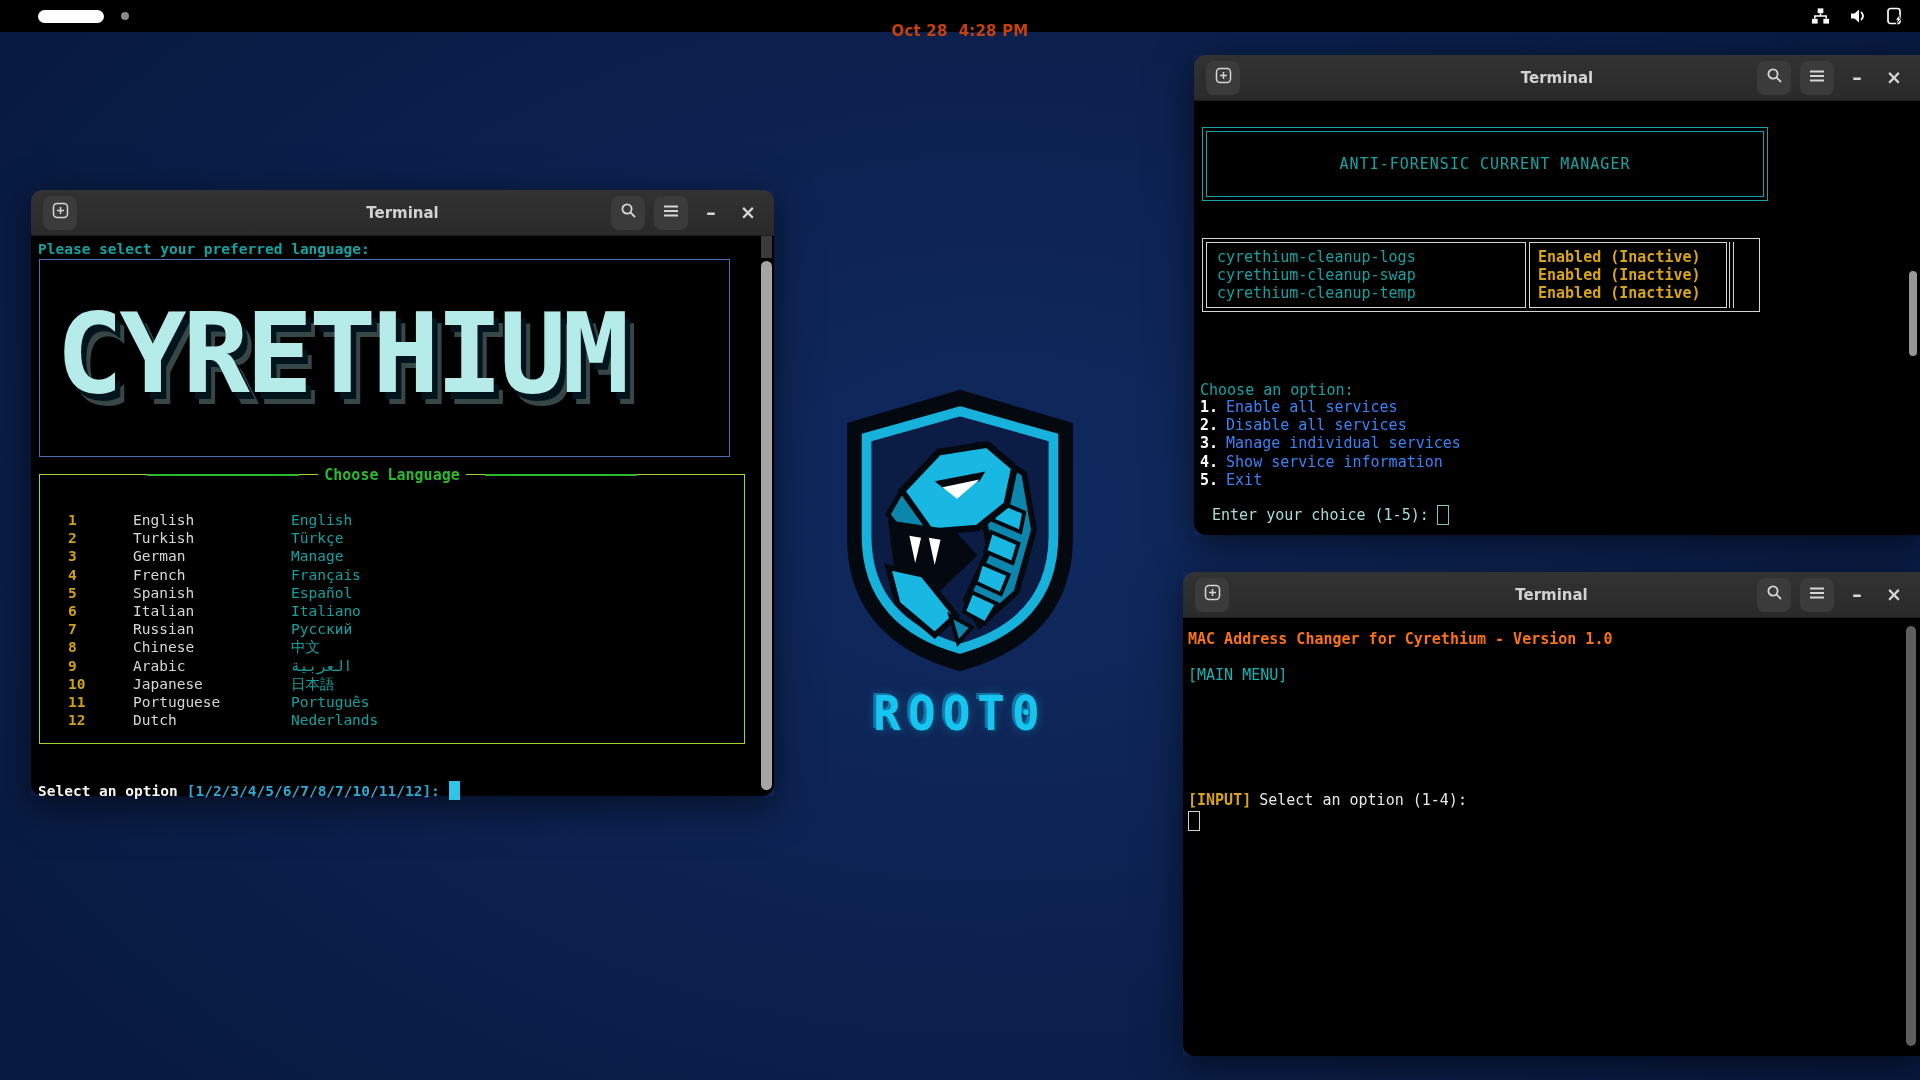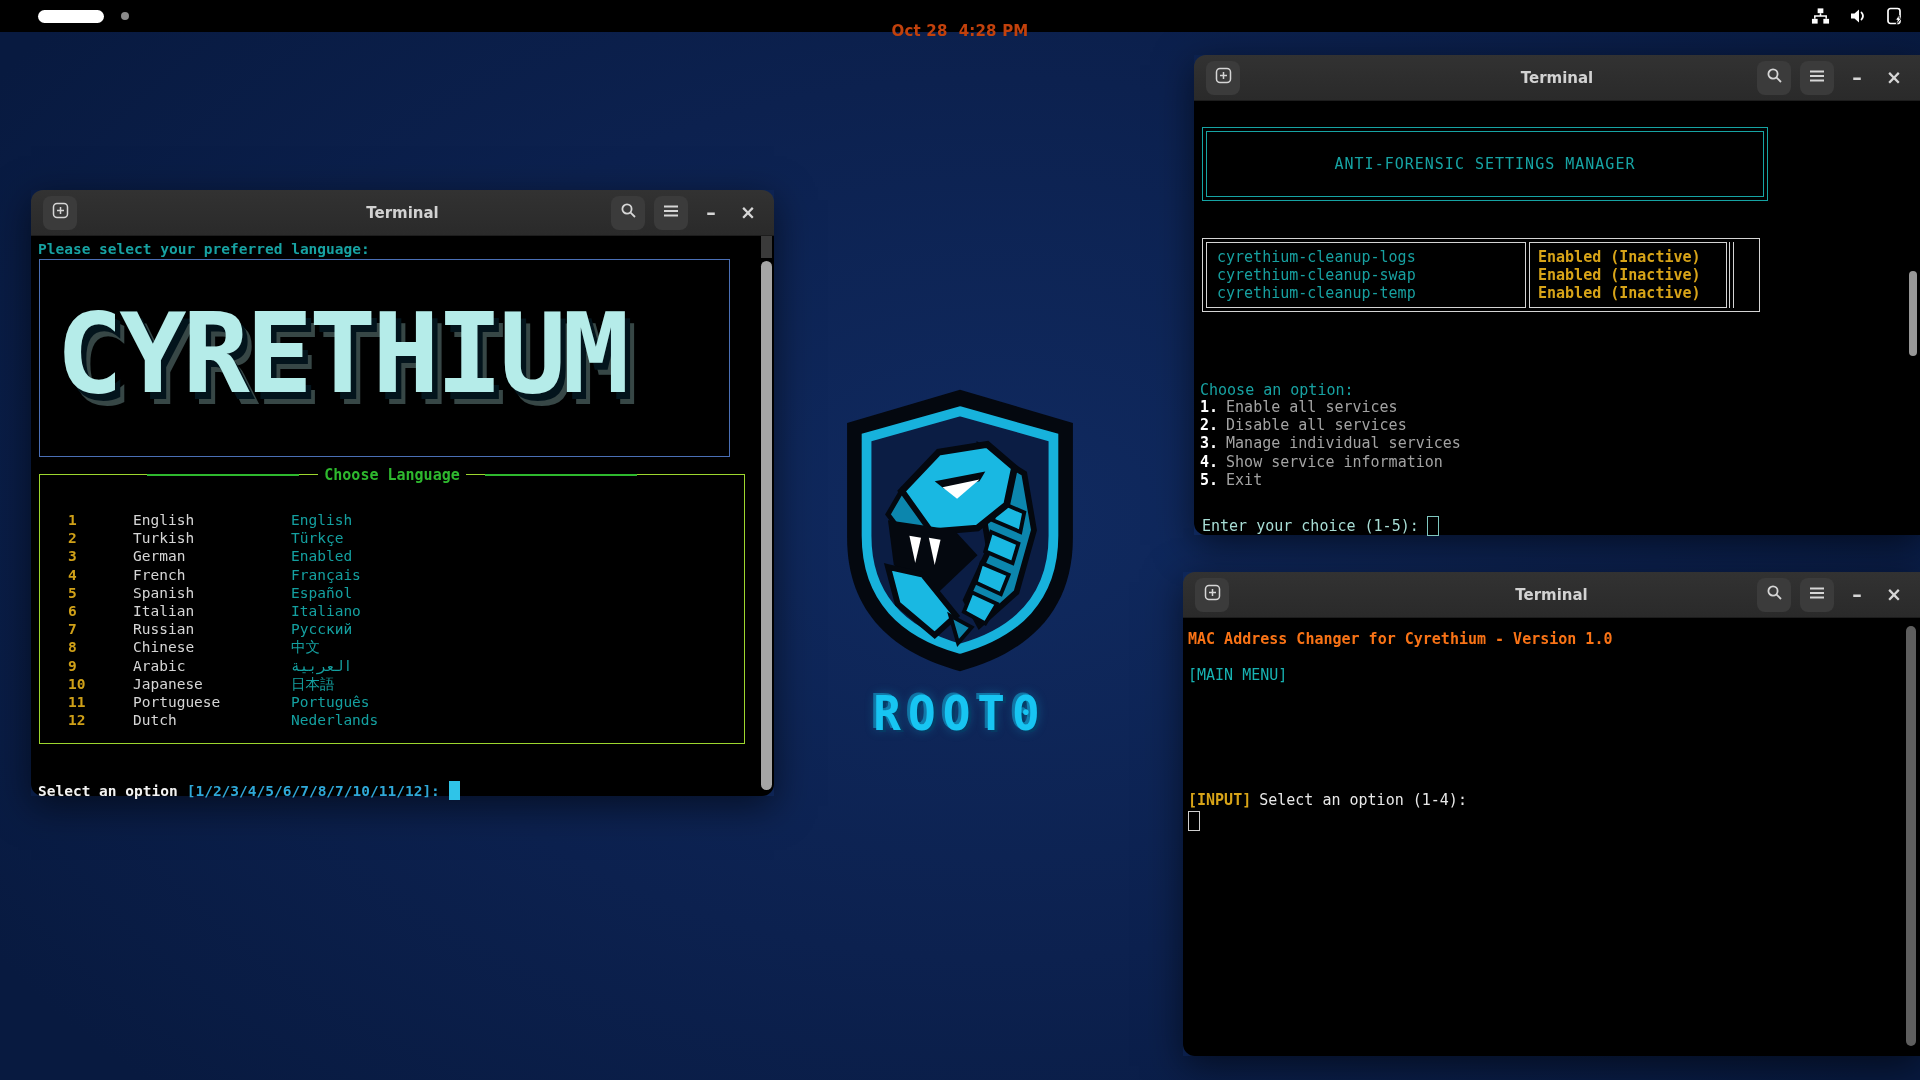--- a/index.html
+++ b/index.html
@@ -86,22 +86,22 @@
                 color:#fff; font-weight:700; margin-bottom:3px; }
   .svc-bodyrow { display:flex; height:66px; }
   .svc-names { border:1px solid #d4d4d4; width:320px; padding:5px 0 0 10px; color:#17a0a0; line-height:18px; }
   .svc-status { border:1px solid #d4d4d4; margin-left:3px; width:198px; padding:5px 0 0 8px;
                 color:#d8a418; font-weight:700; line-height:18px; }
   .svc-dbl { width:5px; border-left:1px solid #d4d4d4; border-right:1px solid #d4d4d4; margin-left:2px; }
   .af-menu-header { position:absolute; left:6px; top:280px; color:#17a2a2; }
   .af-menu { position:absolute; left:6px; top:297px; }
   .mrow { height:18.2px; line-height:18.2px; }
   .mnum-w { color:#fff; font-weight:700; margin-right:8px; }
-  .mtxt-t { color:#a3a3a3;margin-top:20px; }
-  .af-prompt { position:absolute; left:8px; top:404px; color:#a8ded6; display:flex; align-items:center;margin-top:11px; }
+  .mtxt-t { color:#3b82f6;margin-top:20px; }
+  .af-prompt { position:absolute; left:18px; top:404px; color:#a8ded6; display:flex; align-items:center; }
   .cursor-hollow { display:inline-block; width:12px; height:20px; border:1px solid #7fc8c0; margin-left:8px; }
 
   
   #mac-term { left:1183px; top:572px; width:737px; }
   #mac-term .term-body { height:438px; font-size:15px; }
   .mac-title { position:absolute; left:5px; top:12px; color:#f97316; font-weight:700; }
   .mac-menuheader { position:absolute; left:5px; top:48px; color:#17b2b2; }
   .mac-menu { position:absolute; left:5px; top:85px; }
   .mnum-g { color:#2eb82e; margin-right:8px; }
   .mtxt-w { color:#e4e4e4; }
@@ -222,21 +222,21 @@
               <span class="lnative">English</span>
             </div>
           <div class="lrow">
               <span class="lnum">2</span>
               <span class="lname">Turkish</span>
               <span class="lnative">Türkçe</span>
             </div>
           <div class="lrow">
               <span class="lnum">3</span>
               <span class="lname">German</span>
-              <span class="lnative">Enabled</span>
+              <span class="lnative">Manage</span>
             </div>
           <div class="lrow">
               <span class="lnum">4</span>
               <span class="lname">French</span>
               <span class="lnative">Français</span>
             </div>
           <div class="lrow">
               <span class="lnum">5</span>
               <span class="lname">Spanish</span>
               <span class="lnative">Español</span>
@@ -319,21 +319,21 @@
           <span class="glyph">–</span>
         </div>
         <div class="tbtn flat">
           <span class="glyph">×</span>
         </div>
       </div>
     </div>
     <div class="term-body">
       <div class="banner-box">
         <div class="banner-inner"></div>
-        <span class="banner-text">ANTI-FORENSIC SETTINGS MANAGER</span>
+        <span class="banner-text">ANTI-FORENSIC CURRENT MANAGER</span>
       </div>
       <div class="svc-outer">
         <div class="svc-bodyrow">
           <div class="svc-names">
             <div>cyrethium-cleanup-logs</div>
             <div>cyrethium-cleanup-swap</div>
             <div>cyrethium-cleanup-temp</div>
           </div>
           <div class="svc-status">
             <div>Enabled (Inactive)</div>

